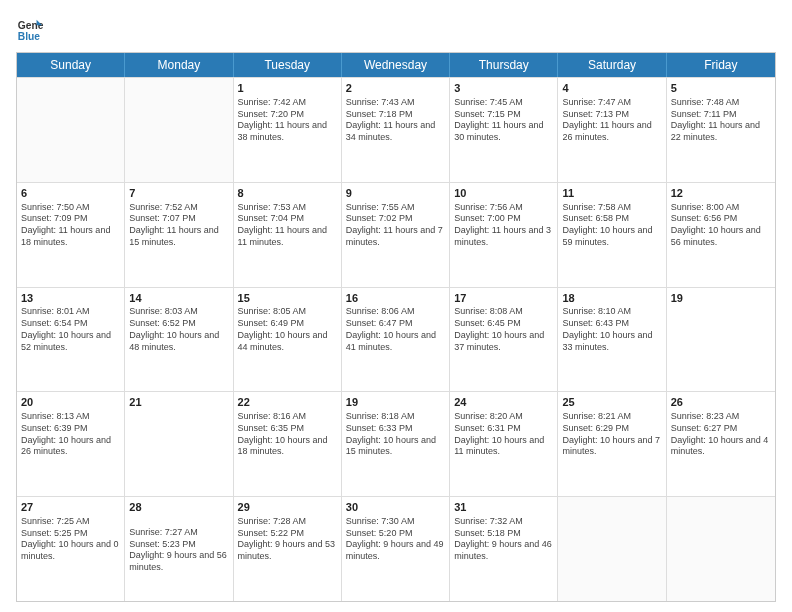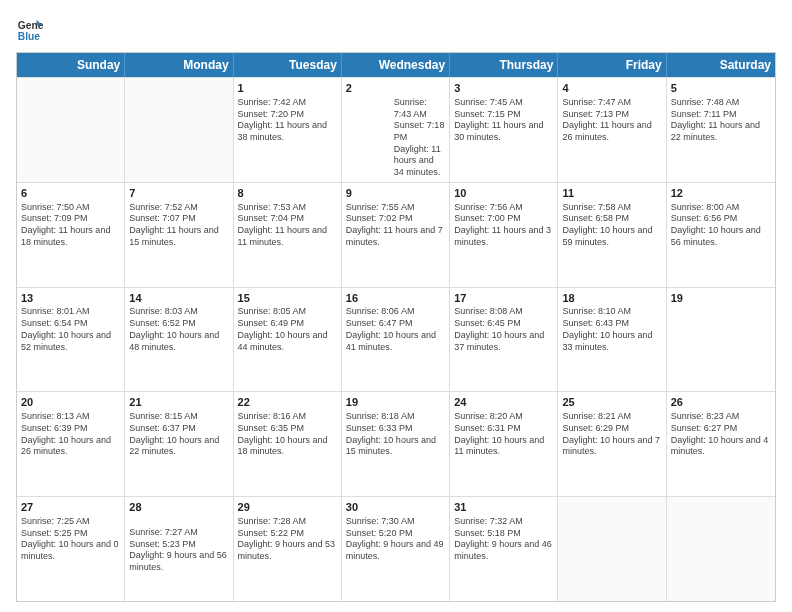--- a/index.html
+++ b/index.html
@@ -52,23 +52,23 @@
       border: 1px solid #ccc;
     }
     .cal-header {
       display: grid;
       grid-template-columns: repeat(7, 1fr);
       background: #2a7ab5;
     }
     .cal-header-cell {
       color: white;
       font-size: 12px;
-      font-weight: bold;
+      font-weight: normal;
       padding: 5px 4px;
-      text-align: right;
+      text-align: center;
       border-right: 1px solid #4a9acf;
     }
     .cal-header-cell:last-child { border-right: none; }
     .cal-body {
       flex: 1;
       display: flex;
       flex-direction: column;
     }
     .cal-row {
       display: grid;
@@ -118,36 +118,36 @@
     </div>
   </div>
 
   <div class="calendar">
     <div class="cal-header">
     <div class="cal-header-cell">Sunday</div>
         <div class="cal-header-cell">Monday</div>
         <div class="cal-header-cell">Tuesday</div>
         <div class="cal-header-cell">Wednesday</div>
         <div class="cal-header-cell">Thursday</div>
+        <div class="cal-header-cell">Saturday</div>
         <div class="cal-header-cell">Friday</div>
-        <div class="cal-header-cell">Saturday</div>
       </div>
     <div class="cal-body">
     <div class="cal-row">
           <div class="cal-cell empty"></div>
           <div class="cal-cell empty"></div>
           <div class="cal-cell">
             <span class="day-num">1</span>
             <div class="cell-text" style="white-space: pre-line;">Sunrise: 7:42 AM
 Sunset: 7:20 PM
 Daylight: 11 hours and 38 minutes.</div>
           </div>
           <div class="cal-cell">
             <span class="day-num">2</span>
-            <div class="cell-text" style="white-space: pre-line; margin-left: 48px;">Sunrise: 7:43 AM
+            <div class="cell-text" style="white-space: pre-line;">Sunrise: 7:43 AM
 Sunset: 7:18 PM
 Daylight: 11 hours and 34 minutes.</div>
           </div>
           <div class="cal-cell">
             <span class="day-num">3</span>
             <div class="cell-text" style="white-space: pre-line;">Sunrise: 7:45 AM
 Sunset: 7:15 PM
 Daylight: 11 hours and 30 minutes.</div>
           </div>
           <div class="cal-cell">
@@ -250,23 +250,20 @@
         </div>
         <div class="cal-row">
           <div class="cal-cell">
             <span class="day-num">20</span>
             <div class="cell-text" style="white-space: pre-line;">Sunrise: 8:13 AM
 Sunset: 6:39 PM
 Daylight: 10 hours and 26 minutes.</div>
           </div>
           <div class="cal-cell">
             <span class="day-num">21</span>
-            <div class="cell-text" style="white-space: pre-line;">Sunrise: 8:15 AM
-Sunset: 6:37 PM
-Daylight: 10 hours and 22 minutes.</div>
           </div>
           <div class="cal-cell">
             <span class="day-num">22</span>
             <div class="cell-text" style="white-space: pre-line;">Sunrise: 8:16 AM
 Sunset: 6:35 PM
 Daylight: 10 hours and 18 minutes.</div>
           </div>
           <div class="cal-cell">
             <span class="day-num">19</span>
             <div class="cell-text" style="white-space: pre-line;">Sunrise: 8:18 AM

